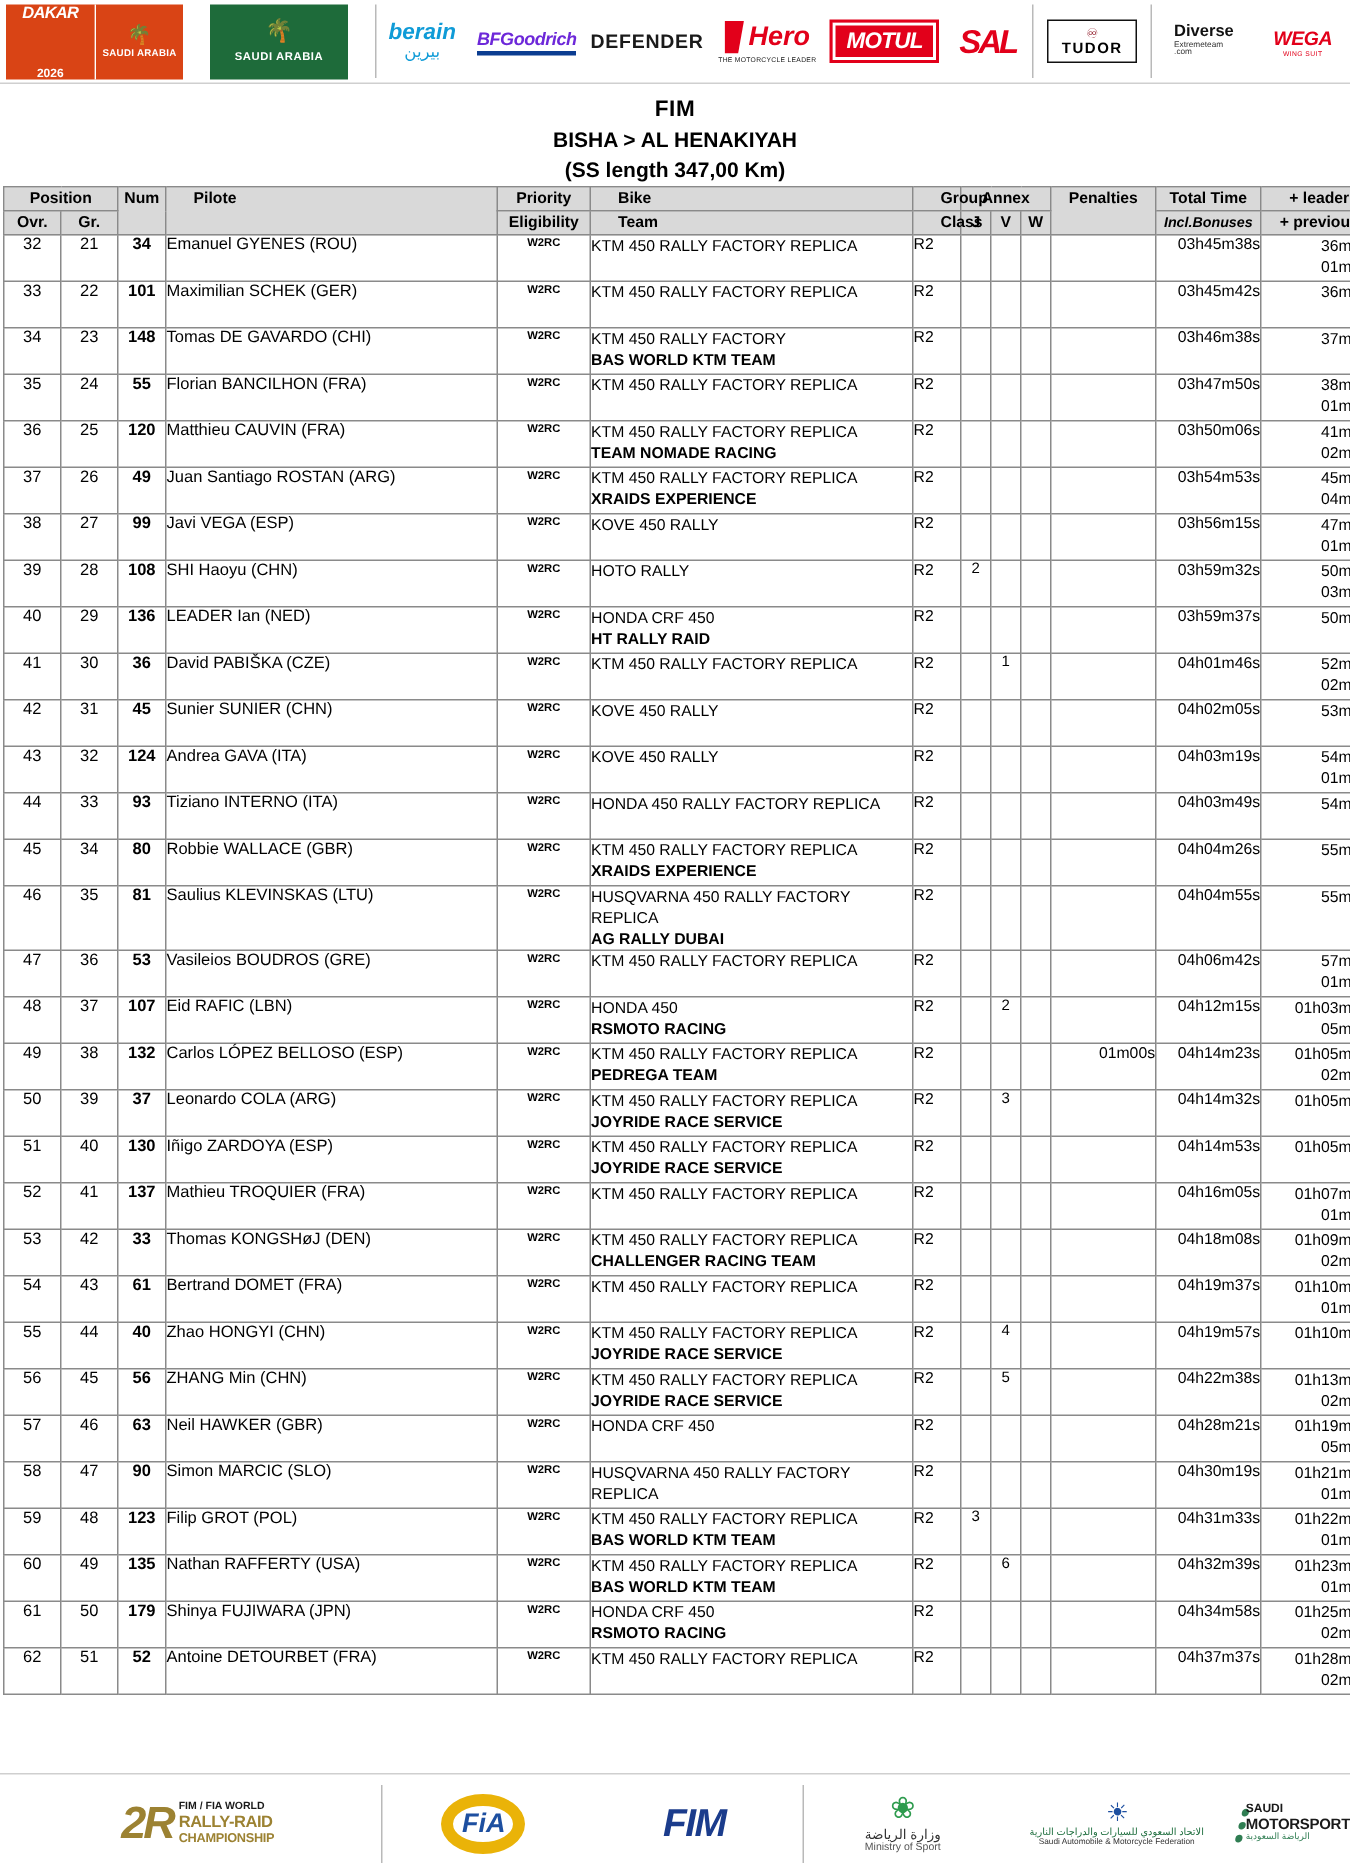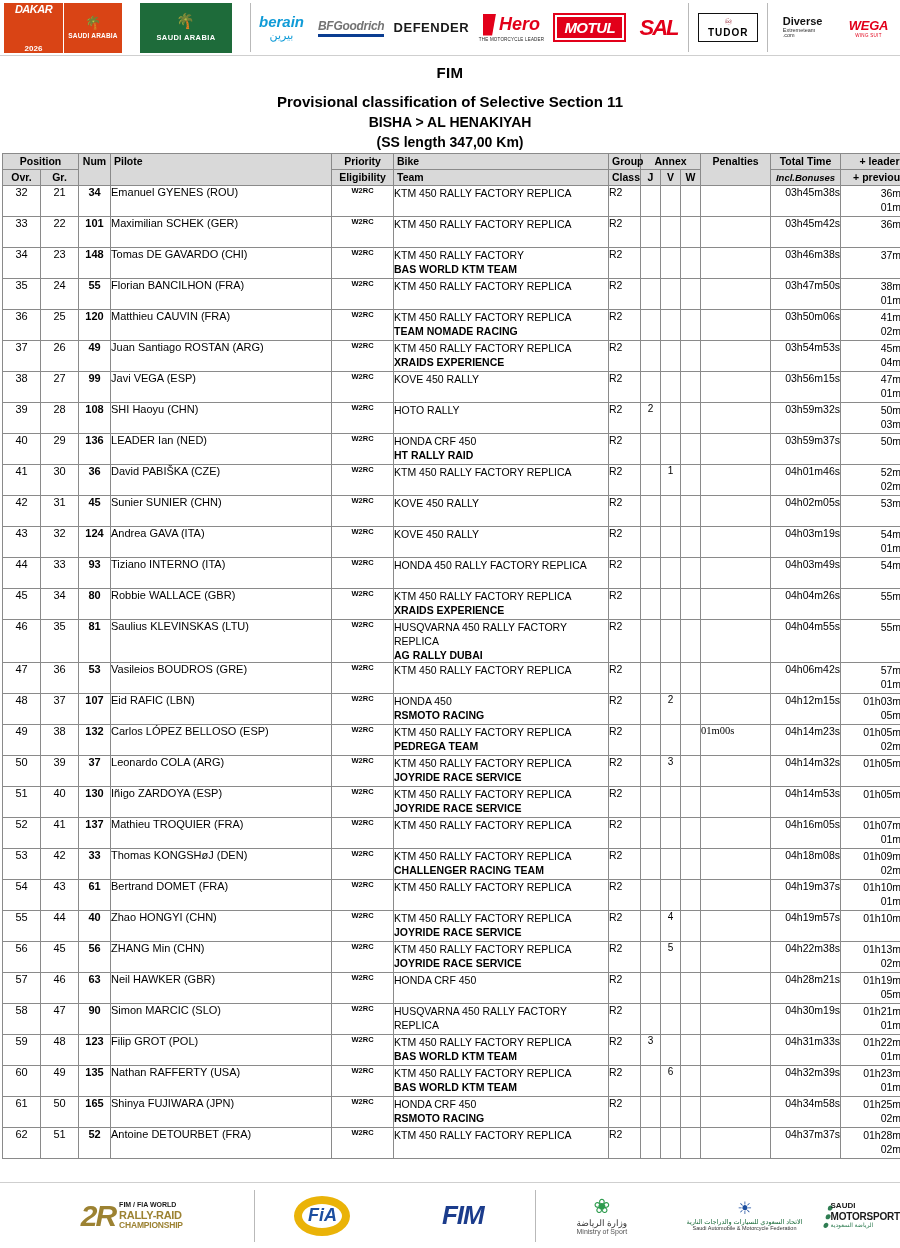--- a/index.html
+++ b/index.html
@@ -45,21 +45,21 @@
     display:flex; flex-direction:column; align-items:center; justify-content:center;
     margin-left:18px;
   }
   .saudi-green .palm{ font-size:15px; line-height:1;}
   .saudi-green .sa{ font-size:7.5px; font-weight:bold; letter-spacing:0.4px; margin-top:5px;}
 
   .berain { color:#0f9bd7; text-align:center; line-height:1.05; }
   .berain .b1{ font-size:15px; font-weight:bold; font-style:italic;}
   .berain .b2{ font-size:11px;}
   .bfg { text-align:center; }
-  .bfg .t{ color:#737373; font-size:12px; font-weight:bold; font-style:italic; letter-spacing:-0.3px;}
+  .bfg .t{ color:#6d28d9; font-size:12px; font-weight:bold; font-style:italic; letter-spacing:-0.3px;}
   .bfg .u{ height:3px; background:#0b3d91; margin-top:1px;}
   .defender{ font-size:13px; font-weight:bold; letter-spacing:0.5px; color:#1a1a1a;}
   .hero{ display:flex; align-items:center; flex-direction:column;}
   .hero .row{ display:flex; align-items:center;}
   .hero .bar{ width:13px; height:22px; background:#e2001a; margin-right:3px;
               clip-path: polygon(0 0,100% 0,70% 100%,0 100%); }
   .hero .w{ font-size:18px; font-weight:bold; color:#e2001a; font-style:italic;}
   .hero .sub{ font-size:4.5px; color:#222; letter-spacing:0.2px; margin-top:1px;}
   .motul{ background:#e2001a; color:#fff; font-size:15px; font-weight:bold; font-style:italic;
           padding:2px 7px; border:2px solid #fff; outline:2px solid #e2001a; letter-spacing:-0.5px;}
@@ -98,33 +98,33 @@
     vertical-align: top;
   }
   thead th{
     background:#d9d9d9;
     font-weight:bold;
     font-size:10.5px;
     text-align:center;
     height:16px;
     line-height:15px;
   }
-  thead th.lft{ text-align:left; padding-left:3px; }
+  thead th.lft{ text-align:left; padding-left:18px; }
   .hdr-ital{ font-style:italic; font-weight:bold; font-size:9.5px; }
 
   tbody td{ height:31px; }
   .c-ovr, .c-gr { text-align:center; font-size:11px; padding-top:1px; }
   .c-num { text-align:center; font-weight:bold; font-size:11px; padding-top:1px;}
   .c-pilote{ padding-left:4px; font-size:11px; padding-top:1px;}
   .c-prio{ text-align:center; font-size:7.5px; font-weight:bold; vertical-align:middle;}
   .c-bike{ padding-left:3px; font-size:10.5px; line-height:14px; padding-top:1px;}
   .c-bike .team{ font-weight:bold; }
   .c-grp{ padding-left:3px; font-size:10.5px; padding-top:0px;}
   .c-ann{ text-align:center; font-size:10px; padding-top:1px;}
-  .c-pen{ text-align:left; padding-right:4px; font-size:10.5px; padding-top:1px;font-family:Liberation Serif, serif;}
+  .c-pen{ text-align:right; padding-right:4px; font-size:10.5px; padding-top:1px;}
   .c-tot{ text-align:right; padding-right:4px; font-size:10.5px; padding-top:1px;}
   .c-gap{ text-align:right; padding-right:4px; font-size:10.5px; line-height:14px; padding-top:1px;}
 
   
   .footer{
     position:absolute; left:0; bottom:0; width:900px; height:66px;
     border-top:1px solid #cfcfcf;
     display:flex; align-items:center;
   }
   .f-div{ width:1px; height:52px; background:#b9b9b9; }
@@ -240,21 +240,20 @@
     <div class="sp-cell" style="width:66px;">
       <div class="wega">
         <div class="w1">WEGA</div>
         <div class="w2">WING SUIT</div>
       </div>
     </div>
   </div>
 
   <div class="titles">
     <div class="t-fim">FIM</div>
-    <div class="t-main">Provisional classification of Selective Section 11</div>
     <div class="t-sub">BISHA &gt; AL HENAKIYAH</div>
     <div class="t-sub2">(SS length 347,00 Km)</div>
   </div>
 
   <table class="cls">
     <colgroup>
       <col style="width:38px">
         <col style="width:38px">
         <col style="width:32px">
       <col style="width:221px">
@@ -886,21 +885,21 @@
           <td class="c-pen"></td>
           <td class="c-tot">04h32m39s</td>
           <td class="c-gap">
             <div>01h23m37s</div>
             <div>01m06s</div>
           </td>
         </tr>
         <tr>
           <td class="c-ovr">61</td>
           <td class="c-gr">50</td>
-          <td class="c-num">165</td>
+          <td class="c-num">179</td>
           <td class="c-pilote">Shinya FUJIWARA (JPN)</td>
           <td class="c-prio">W2RC</td>
           <td class="c-bike">
             <div>HONDA CRF 450</div>
             <div class="team">RSMOTO RACING</div>
           </td>
           <td class="c-grp">R2</td>
           <td class="c-ann"></td>
           <td class="c-ann"></td>
           <td class="c-ann"></td>

